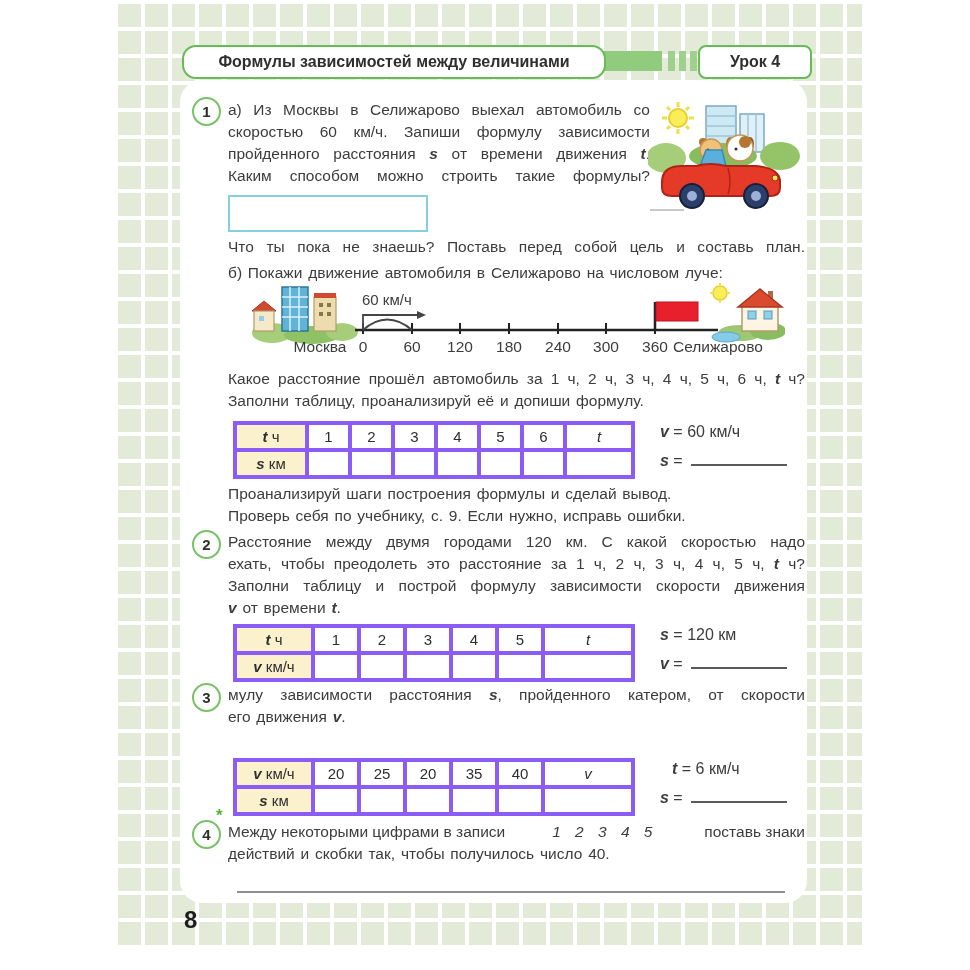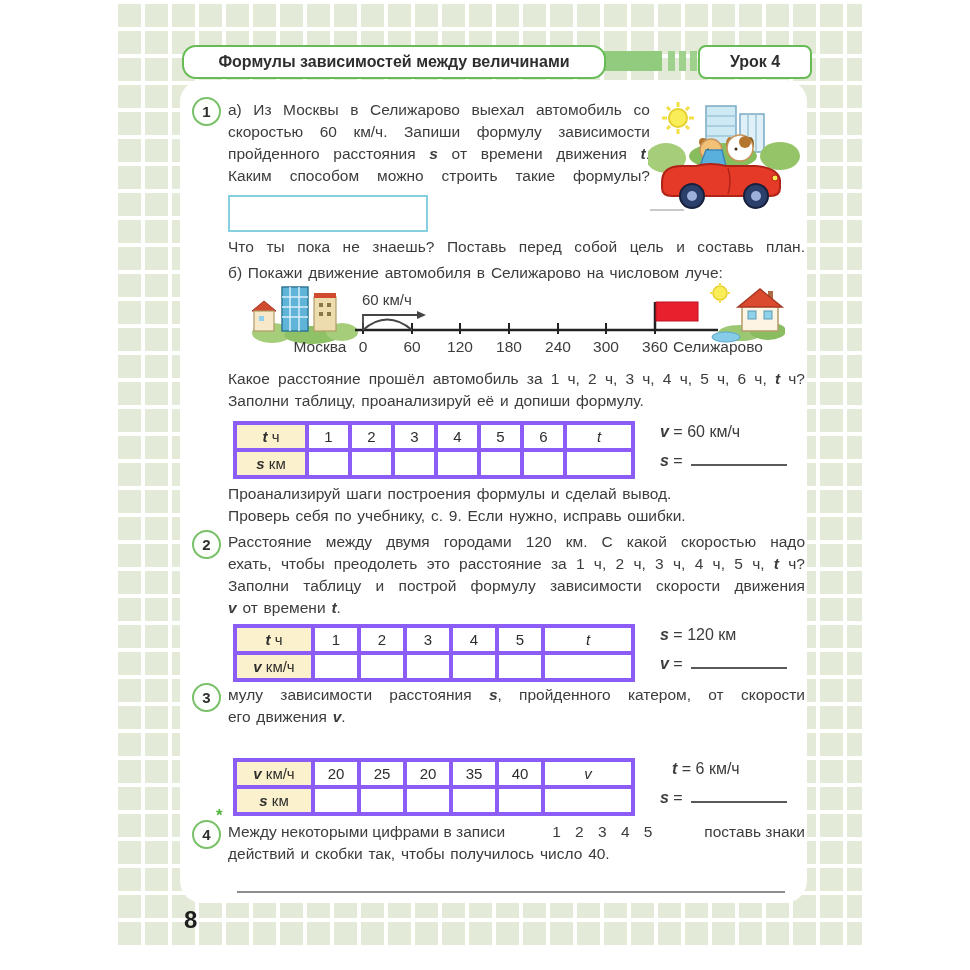--- a/index.html
+++ b/index.html
@@ -39,21 +39,21 @@
   table.wtab{position:absolute;border-collapse:collapse;table-layout:fixed;z-index:2;font-size:15px;color:#2e2e2e;}
   table.wtab td,table.wtab th{border:4px solid #8b5cf6;height:23px;padding:0;text-align:center;vertical-align:middle;font-weight:normal;}
   table.wtab th.lab{background:#fbf1cd;}
   td.varcell{font-style:italic;}
 
   .formula{position:absolute;font-size:16px;color:#3c3c3c;white-space:nowrap;z-index:2;}
   .fv{font-style:italic;font-weight:bold;}
   .blank{display:inline-block;width:96px;border-bottom:2px solid #5a5a5a;height:14px;margin-left:8px;}
 
   .p4line1{display:flex;justify-content:space-between;gap:39px;}
-  .digits{letter-spacing:5px;}
+  .digits{letter-spacing:5px;font-style:italic;}
 
   #write-line{position:absolute;left:237px;top:891px;width:548px;border-top:2px solid #8e8e8e;z-index:2;}
   #pagenum{position:absolute;left:184px;top:906px;font-size:24px;font-weight:bold;color:#1d1d1d;z-index:2;}
 
   svg text{font-family:"Liberation Sans","DejaVu Sans",sans-serif;}
 </style>
 </head>
 <body>
 
 <div id="page">

